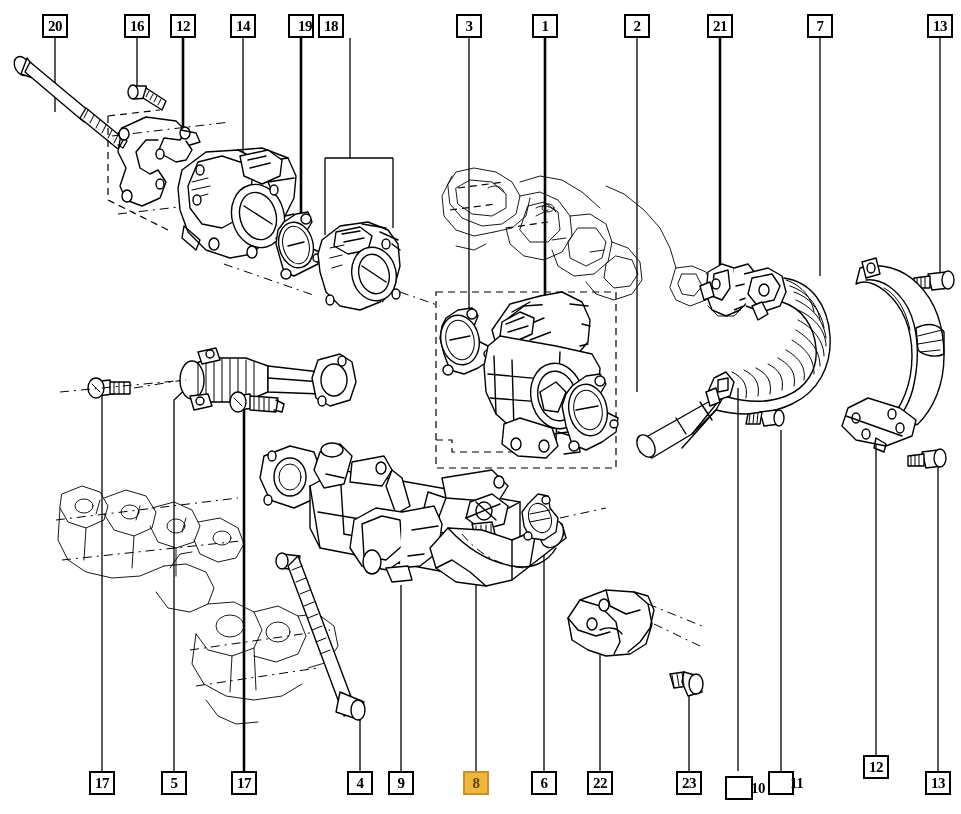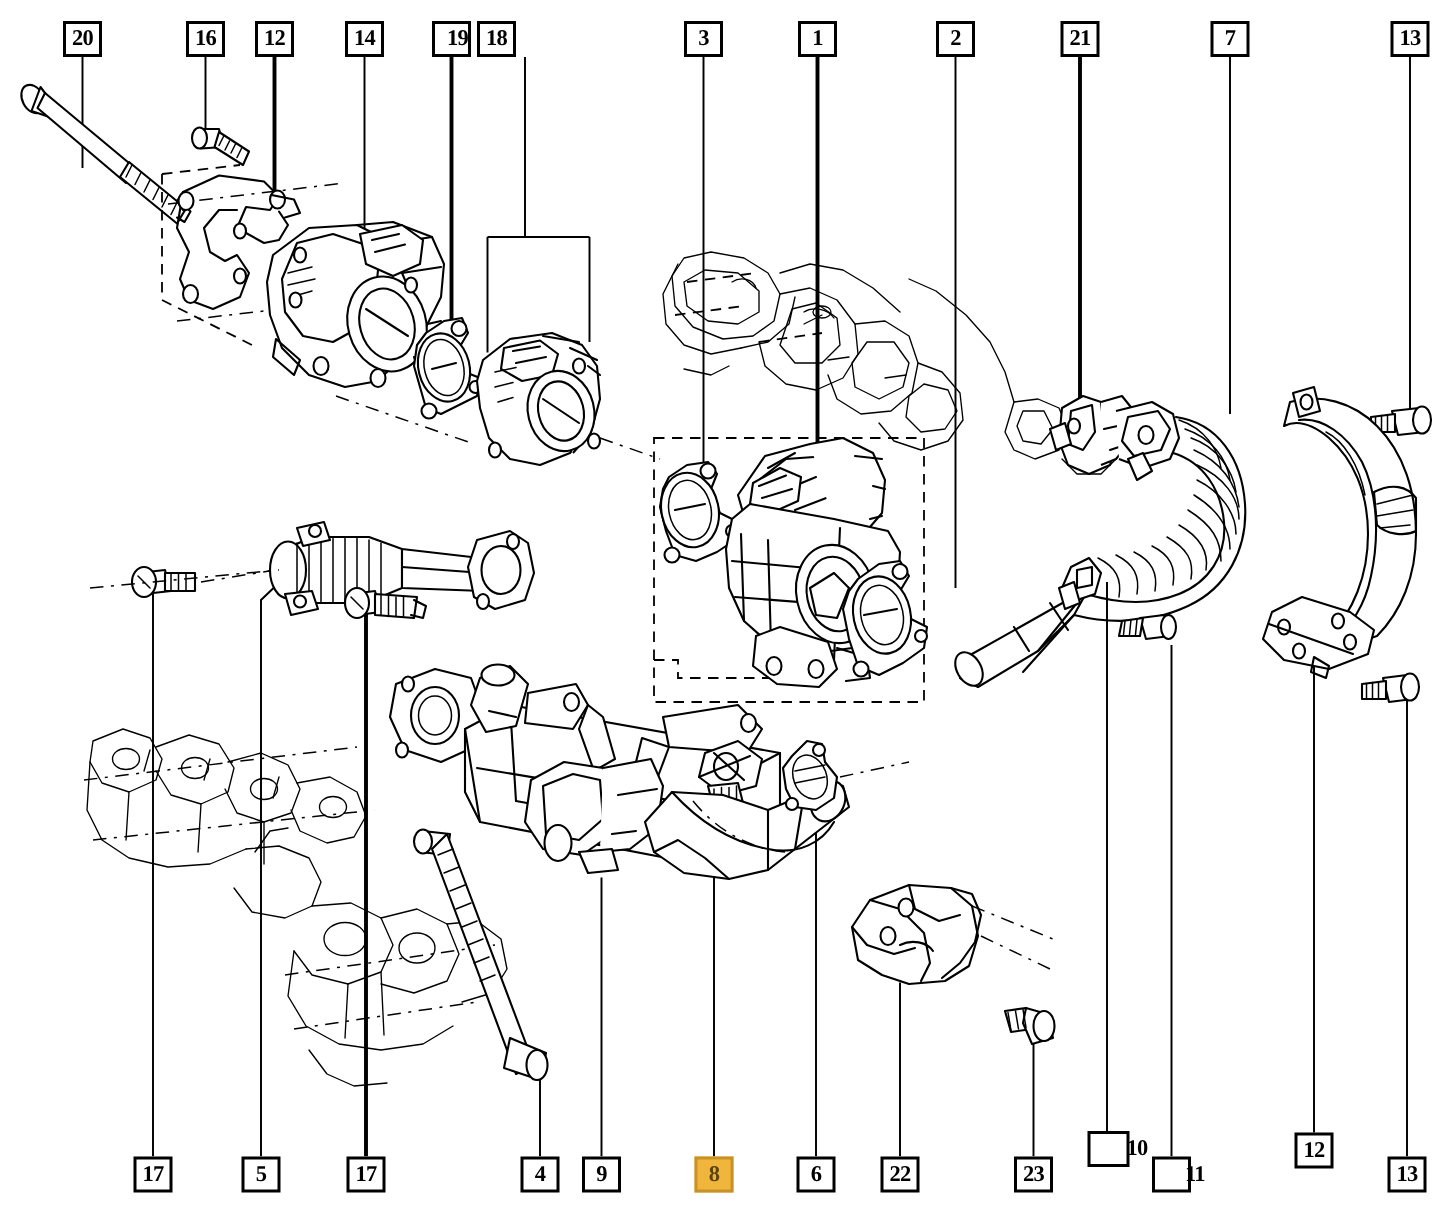--- a/index.html
+++ b/index.html
@@ -570,18 +570,18 @@
 
   <div class="callout" style="left:89px;  top:771px;">17</div>
   <div class="callout" style="left:161px; top:771px;">5</div>
   <div class="callout" style="left:231px; top:771px;">17</div>
   <div class="callout" style="left:347px; top:771px;">4</div>
   <div class="callout" style="left:388px; top:771px;">9</div>
   <div class="callout highlight" style="left:463px; top:771px;">8</div>
   <div class="callout" style="left:531px; top:771px;">6</div>
   <div class="callout" style="left:587px; top:771px;">22</div>
   <div class="callout" style="left:676px; top:771px;">23</div>
-  <div class="callout" style="left:725px; top:754px;padding-left:24px;">10</div>
+  <div class="callout" style="left:725px; top:776px;padding-left:24px;">10</div>
   <div class="callout" style="left:768px; top:771px;padding-left:20px;">11</div>
   <div class="callout" style="left:863px; top:755px;">12</div>
   <div class="callout" style="left:925px; top:771px;">13</div>
 
 </div>
 
 </body></html>

